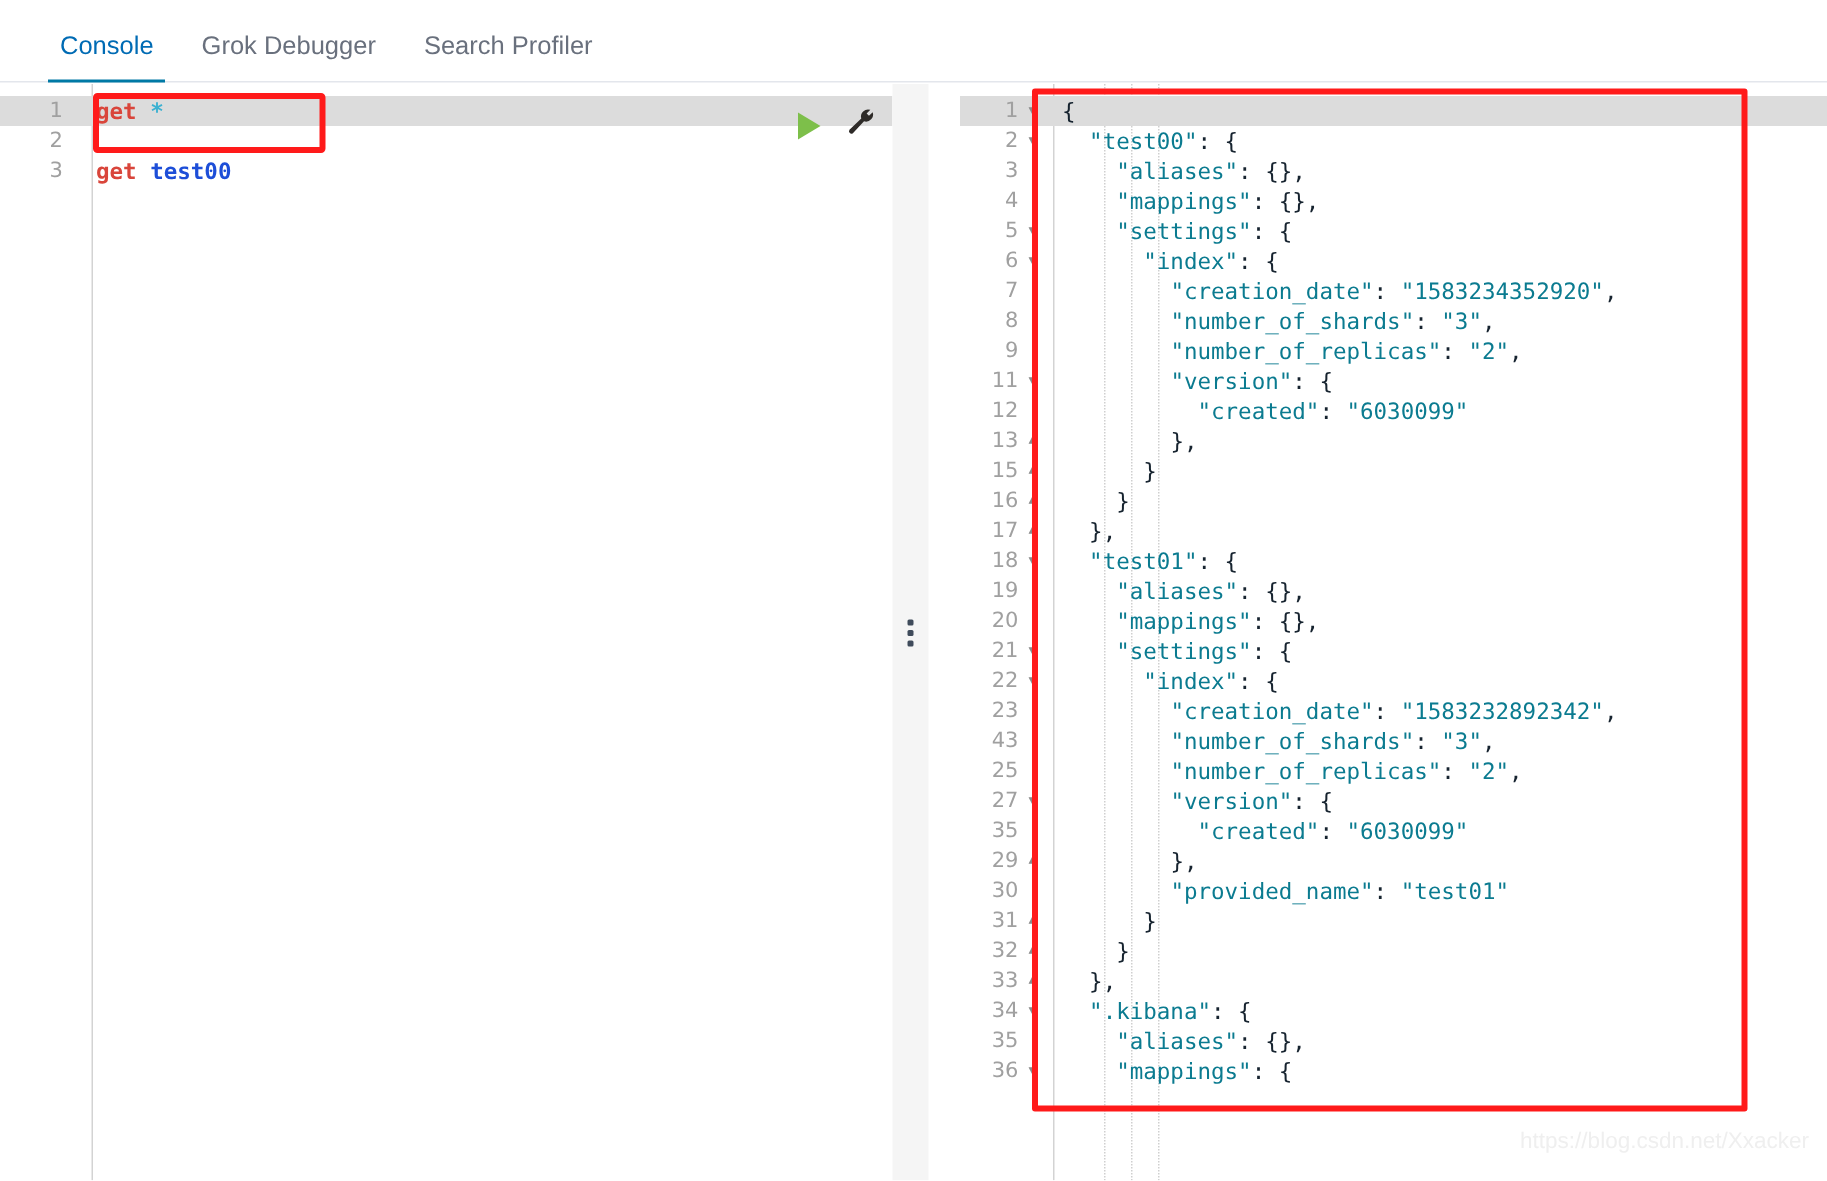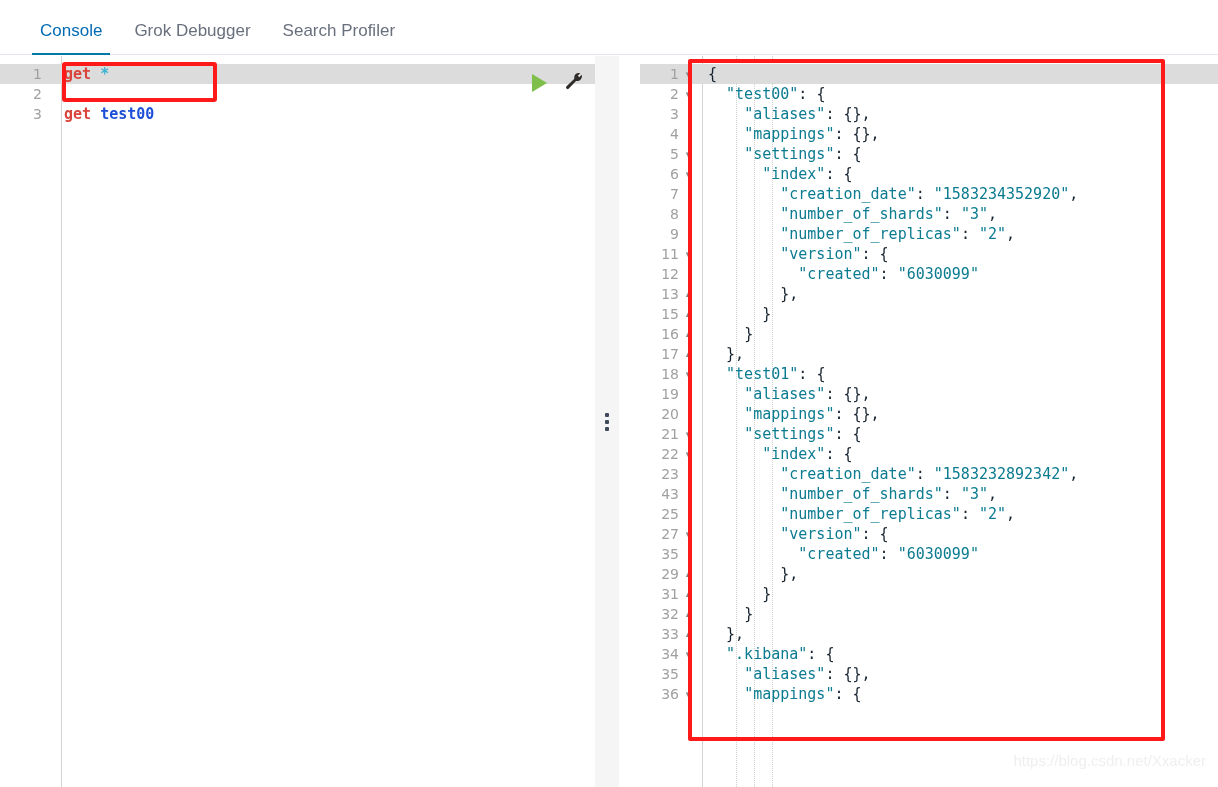--- a/index.html
+++ b/index.html
@@ -333,20 +333,21 @@
         <div class="row"><div class="gutter wide"><span>19</span><span class="fold"></span></div><div class="code"><span>    </span><span class="j-key">"aliases"</span><span class="j-punct">:</span><span> </span><span class="j-punct">{</span><span class="j-punct">}</span><span class="j-punct">,</span></div></div>
         <div class="row"><div class="gutter wide"><span>20</span><span class="fold"></span></div><div class="code"><span>    </span><span class="j-key">"mappings"</span><span class="j-punct">:</span><span> </span><span class="j-punct">{</span><span class="j-punct">}</span><span class="j-punct">,</span></div></div>
         <div class="row"><div class="gutter wide"><span>21</span><span class="fold">▾</span></div><div class="code"><span>    </span><span class="j-key">"settings"</span><span class="j-punct">:</span><span> </span><span class="j-punct">{</span></div></div>
         <div class="row"><div class="gutter wide"><span>22</span><span class="fold">▾</span></div><div class="code"><span>      </span><span class="j-key">"index"</span><span class="j-punct">:</span><span> </span><span class="j-punct">{</span></div></div>
         <div class="row"><div class="gutter wide"><span>23</span><span class="fold"></span></div><div class="code"><span>        </span><span class="j-key">"creation_date"</span><span class="j-punct">:</span><span> </span><span class="j-str">"1583232892342"</span><span class="j-punct">,</span></div></div>
         <div class="row"><div class="gutter wide"><span>43</span><span class="fold"></span></div><div class="code"><span>        </span><span class="j-key">"number_of_shards"</span><span class="j-punct">:</span><span> </span><span class="j-str">"3"</span><span class="j-punct">,</span></div></div>
         <div class="row"><div class="gutter wide"><span>25</span><span class="fold"></span></div><div class="code"><span>        </span><span class="j-key">"number_of_replicas"</span><span class="j-punct">:</span><span> </span><span class="j-str">"2"</span><span class="j-punct">,</span></div></div>
         <div class="row"><div class="gutter wide"><span>27</span><span class="fold">▾</span></div><div class="code"><span>        </span><span class="j-key">"version"</span><span class="j-punct">:</span><span> </span><span class="j-punct">{</span></div></div>
         <div class="row"><div class="gutter wide"><span>35</span><span class="fold"></span></div><div class="code"><span>          </span><span class="j-key">"created"</span><span class="j-punct">:</span><span> </span><span class="j-str">"6030099"</span></div></div>
         <div class="row"><div class="gutter wide"><span>29</span><span class="fold">▴</span></div><div class="code"><span>        </span><span class="j-punct">}</span><span class="j-punct">,</span></div></div>
+        <div class="row"><div class="gutter wide"><span>30</span><span class="fold"></span></div><div class="code"><span>        </span><span class="j-key">"provided_name"</span><span class="j-punct">:</span><span> </span><span class="j-str">"test01"</span></div></div>
         <div class="row"><div class="gutter wide"><span>31</span><span class="fold">▴</span></div><div class="code"><span>      </span><span class="j-punct">}</span></div></div>
         <div class="row"><div class="gutter wide"><span>32</span><span class="fold">▴</span></div><div class="code"><span>    </span><span class="j-punct">}</span></div></div>
         <div class="row"><div class="gutter wide"><span>33</span><span class="fold">▴</span></div><div class="code"><span>  </span><span class="j-punct">}</span><span class="j-punct">,</span></div></div>
         <div class="row"><div class="gutter wide"><span>34</span><span class="fold">▾</span></div><div class="code"><span>  </span><span class="j-key">".kibana"</span><span class="j-punct">:</span><span> </span><span class="j-punct">{</span></div></div>
         <div class="row"><div class="gutter wide"><span>35</span><span class="fold"></span></div><div class="code"><span>    </span><span class="j-key">"aliases"</span><span class="j-punct">:</span><span> </span><span class="j-punct">{</span><span class="j-punct">}</span><span class="j-punct">,</span></div></div>
         <div class="row"><div class="gutter wide"><span>36</span><span class="fold">▾</span></div><div class="code"><span>    </span><span class="j-key">"mappings"</span><span class="j-punct">:</span><span> </span><span class="j-punct">{</span></div></div>
       </div>
   </div>
 
   <div class="annot-rect-left"></div>

